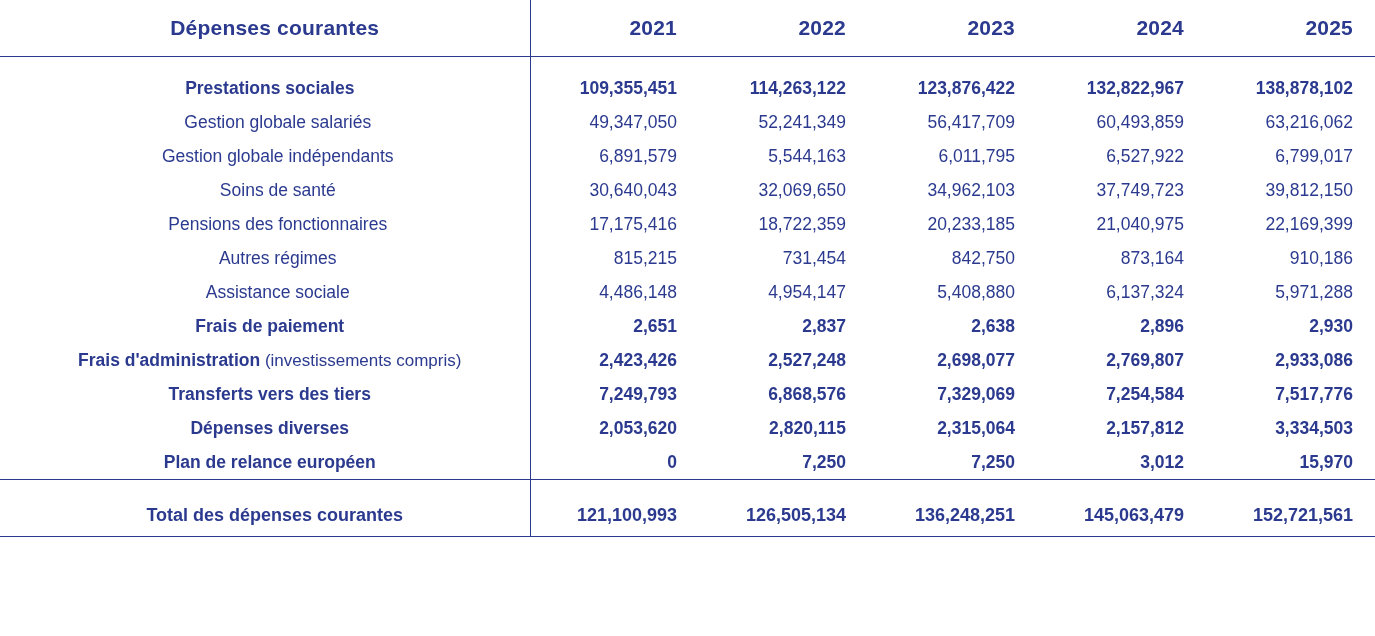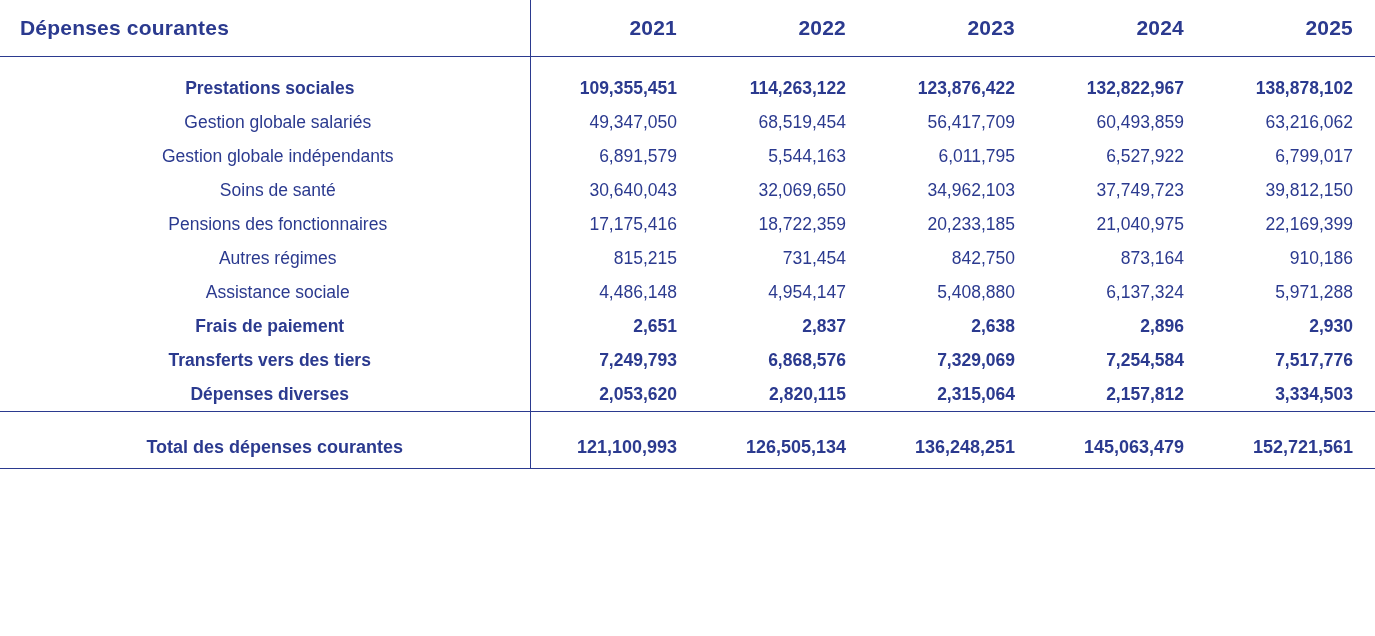--- a/index.html
+++ b/index.html
@@ -35,21 +35,21 @@
 
   
   thead tr.header-row th {
     height: 56px;
     font-size: 21px;
     font-weight: bold;
     color: #2b3a8f;
     letter-spacing: 0.2px;
   }
   th.header-label {
-    text-align: left;
+    text-align: center;
     padding-left: 20px;
     font-size: 21px;
     border-right: 1.6px solid #2b3a8f;
   }
   th.header-year {
     text-align: right;
     padding-right: 22px;
     margin-left: 8px;
   }
 
@@ -164,21 +164,21 @@
         <td class="value">109,355,451</td>
         <td class="value">114,263,122</td>
         <td class="value">123,876,422</td>
         <td class="value">132,822,967</td>
         <td class="value">138,878,102</td>
       </tr>
 
       <tr class="data-row sub">
         <td class="label"><span>Gestion globale salariés</span><span class="label-note"></span></td>
         <td class="value">49,347,050</td>
-        <td class="value">68,519,454</td>
+        <td class="value">52,241,349</td>
         <td class="value">56,417,709</td>
         <td class="value">60,493,859</td>
         <td class="value">63,216,062</td>
       </tr>
 
       <tr class="data-row sub">
         <td class="label"><span>Gestion globale indépendants</span><span class="label-note"></span></td>
         <td class="value">6,891,579</td>
         <td class="value">5,544,163</td>
         <td class="value">6,011,795</td>
@@ -224,40 +224,56 @@
 
       <tr class="data-row bold">
         <td class="label"><span>Frais de paiement</span><span class="label-note"></span></td>
         <td class="value">2,651</td>
         <td class="value">2,837</td>
         <td class="value">2,638</td>
         <td class="value">2,896</td>
         <td class="value">2,930</td>
       </tr>
 
+      <tr class="data-row bold">
+        <td class="label"><span>Frais d'administration</span><span class="label-note"> (investissements compris)</span></td>
+        <td class="value">2,423,426</td>
+        <td class="value">2,527,248</td>
+        <td class="value">2,698,077</td>
+        <td class="value">2,769,807</td>
+        <td class="value">2,933,086</td>
+      </tr>
 
       <tr class="data-row bold">
         <td class="label"><span>Transferts vers des tiers</span><span class="label-note"></span></td>
         <td class="value">7,249,793</td>
         <td class="value">6,868,576</td>
         <td class="value">7,329,069</td>
         <td class="value">7,254,584</td>
         <td class="value">7,517,776</td>
       </tr>
 
 
       <tr class="data-row bold">
         <td class="label"><span>Dépenses diverses</span><span class="label-note"></span></td>
         <td class="value">2,053,620</td>
         <td class="value">2,820,115</td>
         <td class="value">2,315,064</td>
         <td class="value">2,157,812</td>
         <td class="value">3,334,503</td>
       </tr>
 
+      <tr class="data-row bold">
+        <td class="label"><span>Plan de relance européen</span><span class="label-note"></span></td>
+        <td class="value">0</td>
+        <td class="value">7,250</td>
+        <td class="value">7,250</td>
+        <td class="value">3,012</td>
+        <td class="value">15,970</td>
+      </tr>
 
       <tr class="rule-row bottom-rule">
         <td class="div-cell"></td>
         <td></td>
         <td></td>
         <td></td>
         <td></td>
         <td></td>
       </tr>
       <tr class="spacer-row">

